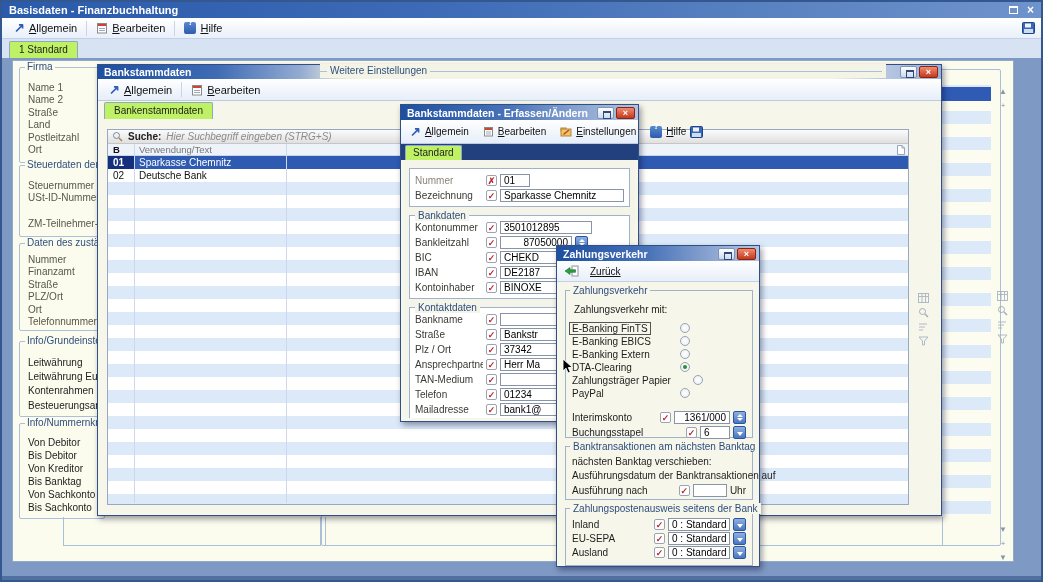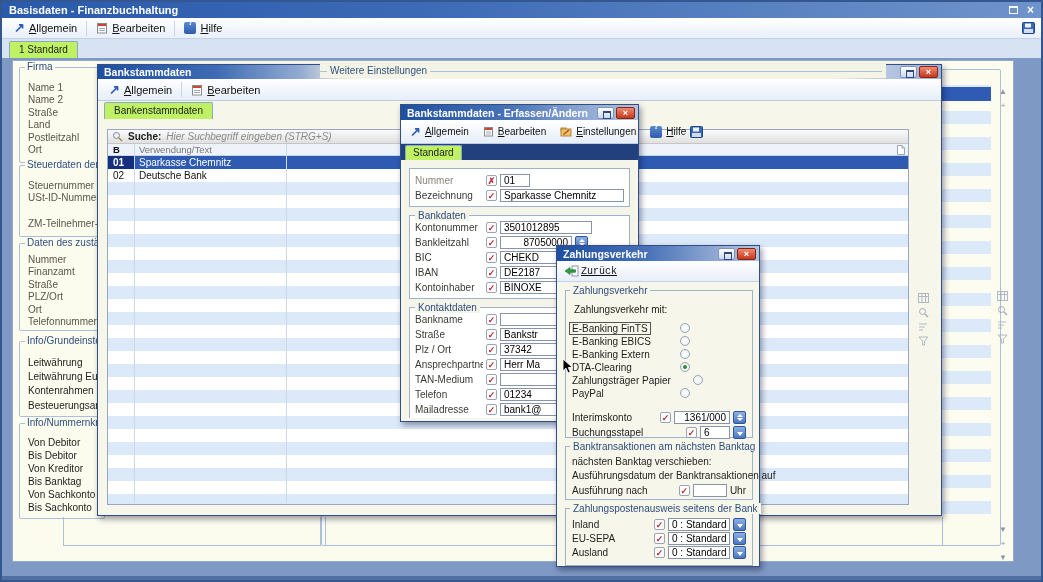--- a/index.html
+++ b/index.html
@@ -89,21 +89,21 @@
 .einput{height:13px;border:1px solid #8894a8;background:#fff;padding:0 3px;font-size:10px;display:flex;align-items:center;overflow:hidden;white-space:nowrap;}
 .w30{width:30px;}.w92{width:92px;}.w72{width:72px;justify-content:flex-end;}.grow{flex:1;}
 .spin{width:13px;height:13px;border:1px solid #2c55a0;border-radius:2px;background:linear-gradient(#8fb0e0,#4a76c0);position:relative;flex:0 0 auto;}
 .spin::before{content:"";position:absolute;left:3px;top:2px;border:3px solid transparent;border-bottom:3px solid #fff;border-top:none;}
 .spin::after{content:"";position:absolute;left:3px;bottom:2px;border:3px solid transparent;border-top:3px solid #fff;border-bottom:none;}
 .ddbtn{width:13px;height:13px;border:1px solid #2c55a0;border-radius:2px;background:linear-gradient(#8fb0e0,#4a76c0);position:relative;flex:0 0 auto;}
 .ddbtn::after{content:"";position:absolute;left:3px;top:5px;border:3.5px solid transparent;border-top:4px solid #fff;border-bottom:none;}
 
 
 .win4{left:518px;top:243px;width:204px;height:322px;z-index:30;margin-left:36px;}
-.backrow{height:21px;background:linear-gradient(#fefefe,#e8eff9);border-bottom:1px solid #c2d1e8;display:flex;align-items:center;gap:2px;padding:0 7px;font-size:10px;font-family:Liberation Mono, monospace;}
+.backrow{height:21px;background:linear-gradient(#fefefe,#e8eff9);border-bottom:1px solid #c2d1e8;display:flex;align-items:center;gap:11px;padding:0 7px;font-size:10px;}
 .backlbl{text-decoration:underline;color:#111;}
 .body4{position:absolute;left:2px;top:36px;width:200px;height:284px;background:#f6f6ea;padding:8px 6px 0;}
 .pbox{position:relative;border:1px solid #9fb2cc;background:#f6f6ea;padding:8px 6px 4px;margin-bottom:8px;}
 .pgl{position:absolute;top:-6px;left:4px;background:#f6f6ea;padding:0 3px;font-size:10px;color:#2d4d7e;white-space:nowrap;}
 .prow{display:flex;align-items:center;height:12.5px;font-size:10px;margin:.5px 0;gap:22px;}
 .plabel{white-space:nowrap;color:#1d1d1d;}
 .focusbox{border:1px solid #555;padding:0 2px;margin-left:-3px;}
 .radio{width:10px;height:10px;border:1px solid #98a4b4;border-radius:50%;background:radial-gradient(#ffffff,#e7ebf1);margin-left:auto;margin-right:56px;flex:0 0 auto;position:relative;}
 .radio.on::after{content:"";position:absolute;left:2px;top:2px;width:4px;height:4px;border-radius:50%;background:#2e8b2e;}
 .irow{display:flex;align-items:center;height:15px;font-size:10px;gap:3px;}

